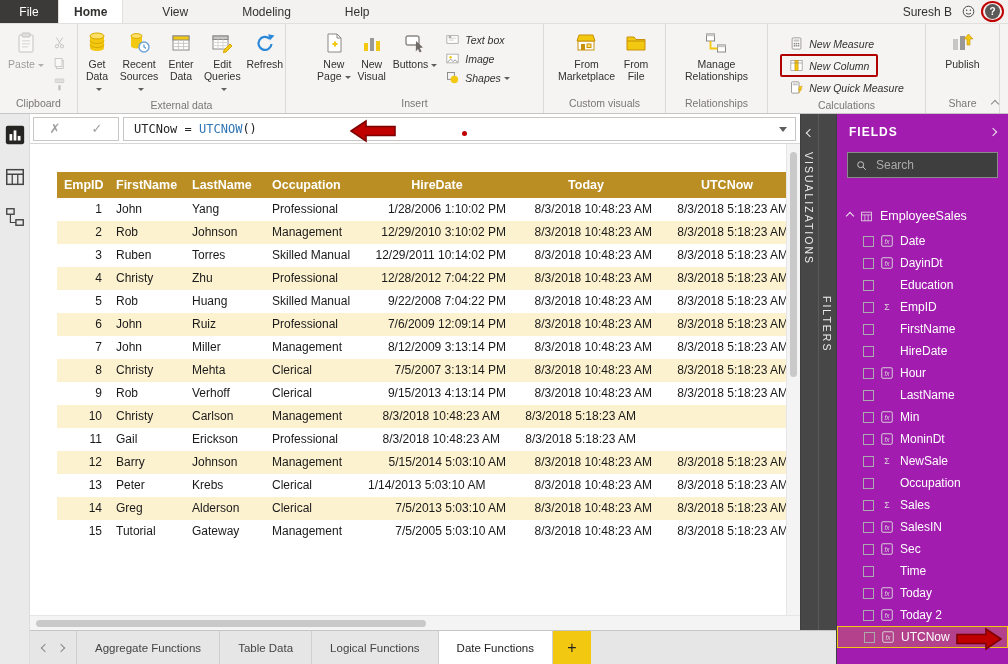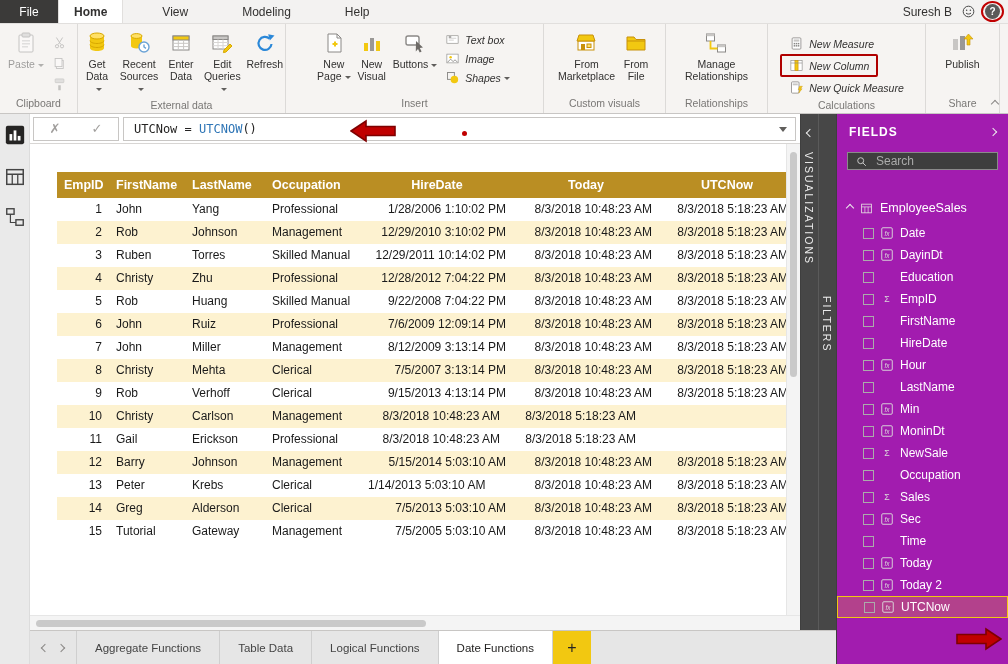--- a/index.html
+++ b/index.html
@@ -77,21 +77,21 @@
   
   .strips { position:absolute; left:800px; top:114px; width:36px; height:516px; background:#474747; border-left:1px solid #3F3F3F; }
   .strip-divider { position:absolute; left:818px; top:114px; width:1px; height:516px; background:#5A5A5A; }
   .strip-label { position:absolute; writing-mode:vertical-rl; font-size:10.5px; letter-spacing:2px; color:#ECECEC; white-space:nowrap; }
 
   
   .fields-panel { position:absolute; left:836px; top:114px; width:172px; height:550px; background:#a21caf;
                   border-left:1px solid #3F3F3F; color:#fff; }
   .fp-header { height:36px; display:flex; align-items:center; justify-content:space-between; padding:0 12px; }
   .fp-title { font-size:12px; font-weight:bold; letter-spacing:1px; }
-  .fp-search { margin:2px 10px 0; height:18px; background:#3E3E3E; border:1px solid #8A8A8A; display:flex; align-items:center; padding:0 7px; gap:6px; }
+  .fp-search { margin:2px 10px 0; height:26px; background:#3E3E3E; border:1px solid #8A8A8A; display:flex; align-items:center; padding:0 7px; gap:6px; }
   .fp-search svg { width:13px; height:13px; }
   .fp-search input { flex:1; background:transparent; border:none; outline:none; color:#E3E3E3; font-size:12px; font-family:inherit; width:100px; }
   .fp-search input::placeholder { color:#ABABAB; }
   .fp-table-row { margin-top:26px; height:24px; display:flex; align-items:center; gap:7px; padding:0 10px; font-size:12.5px; }
   .fp-table-row svg { width:13px; height:13px; }
   #fields-list { margin-top:2px; }
   .field-row { height:22px; display:flex; align-items:center; gap:6px; padding:0 8px 0 26px; font-size:12px; position:relative; }
   .field-row.selected { background:rgba(242,200,17,0.22); border:1px solid #F2C811; }
   .fcheck { width:11px; height:11px; border:1px solid #ABABAB; background:transparent; flex:0 0 auto; }
   .ficon-slot { width:14px; height:14px; flex:0 0 auto; line-height:0; }
@@ -715,20 +715,28 @@
               <text x="12" y="17" font-size="15" fill="#DADADA" text-anchor="middle" font-family="sans-serif">Σ</text>
             </svg></span>
           <span class="fname">Sales</span>
         </div>
         <div class="field-row">
           <span class="fcheck"></span>
           <span class="ficon-slot"><svg viewBox="0 0 24 24">
               <rect x="3" y="3" width="18" height="18" rx="2" fill="none" stroke="#DADADA" stroke-width="1.6"></rect>
               <text x="12" y="16.5" font-size="11" fill="#DADADA" text-anchor="middle" font-family="sans-serif" font-style="italic">fx</text>
             </svg></span>
+          <span class="fname">SalesIN</span>
+        </div>
+        <div class="field-row">
+          <span class="fcheck"></span>
+          <span class="ficon-slot"><svg viewBox="0 0 24 24">
+              <rect x="3" y="3" width="18" height="18" rx="2" fill="none" stroke="#DADADA" stroke-width="1.6"></rect>
+              <text x="12" y="16.5" font-size="11" fill="#DADADA" text-anchor="middle" font-family="sans-serif" font-style="italic">fx</text>
+            </svg></span>
           <span class="fname">Sec</span>
         </div>
         <div class="field-row">
           <span class="fcheck"></span>
           <span class="ficon-slot"></span>
           <span class="fname">Time</span>
         </div>
         <div class="field-row">
           <span class="fcheck"></span>
           <span class="ficon-slot"><svg viewBox="0 0 24 24">

